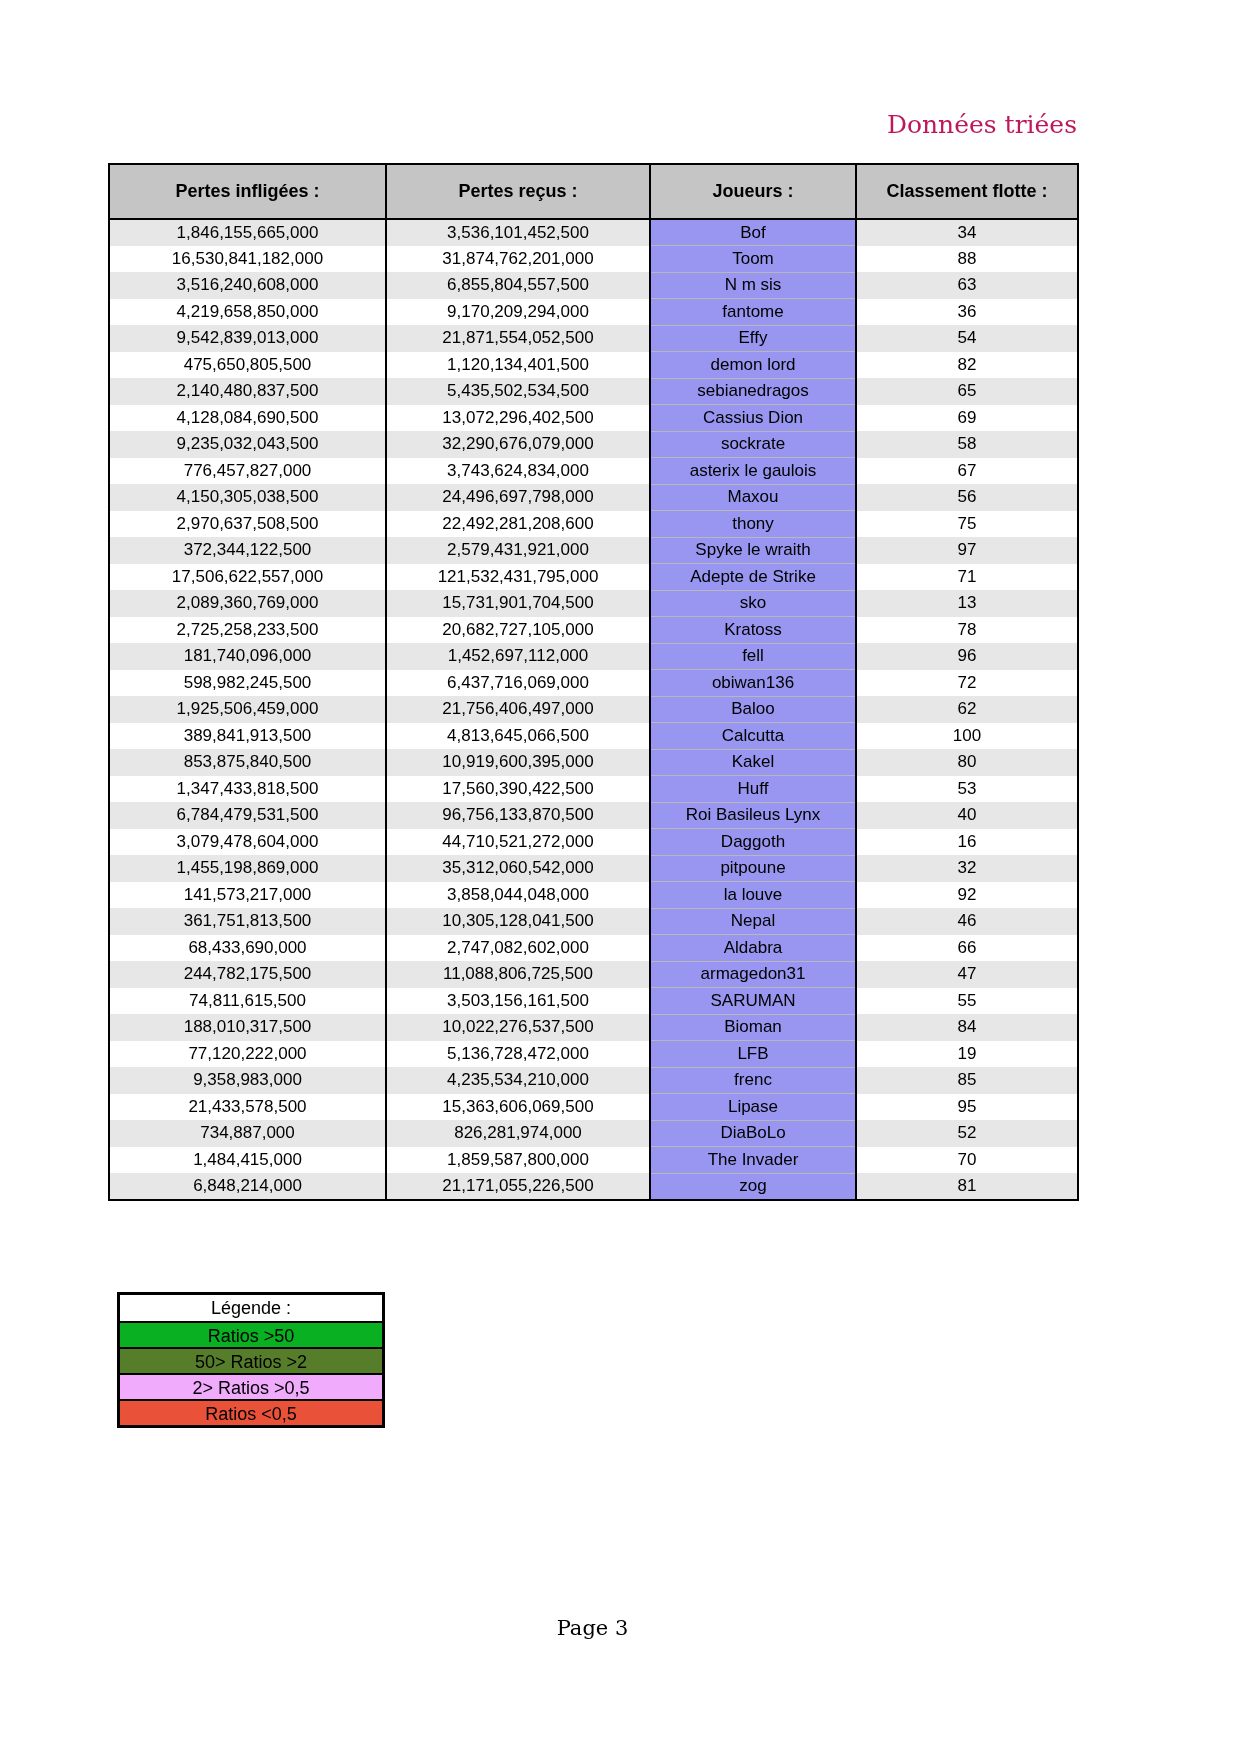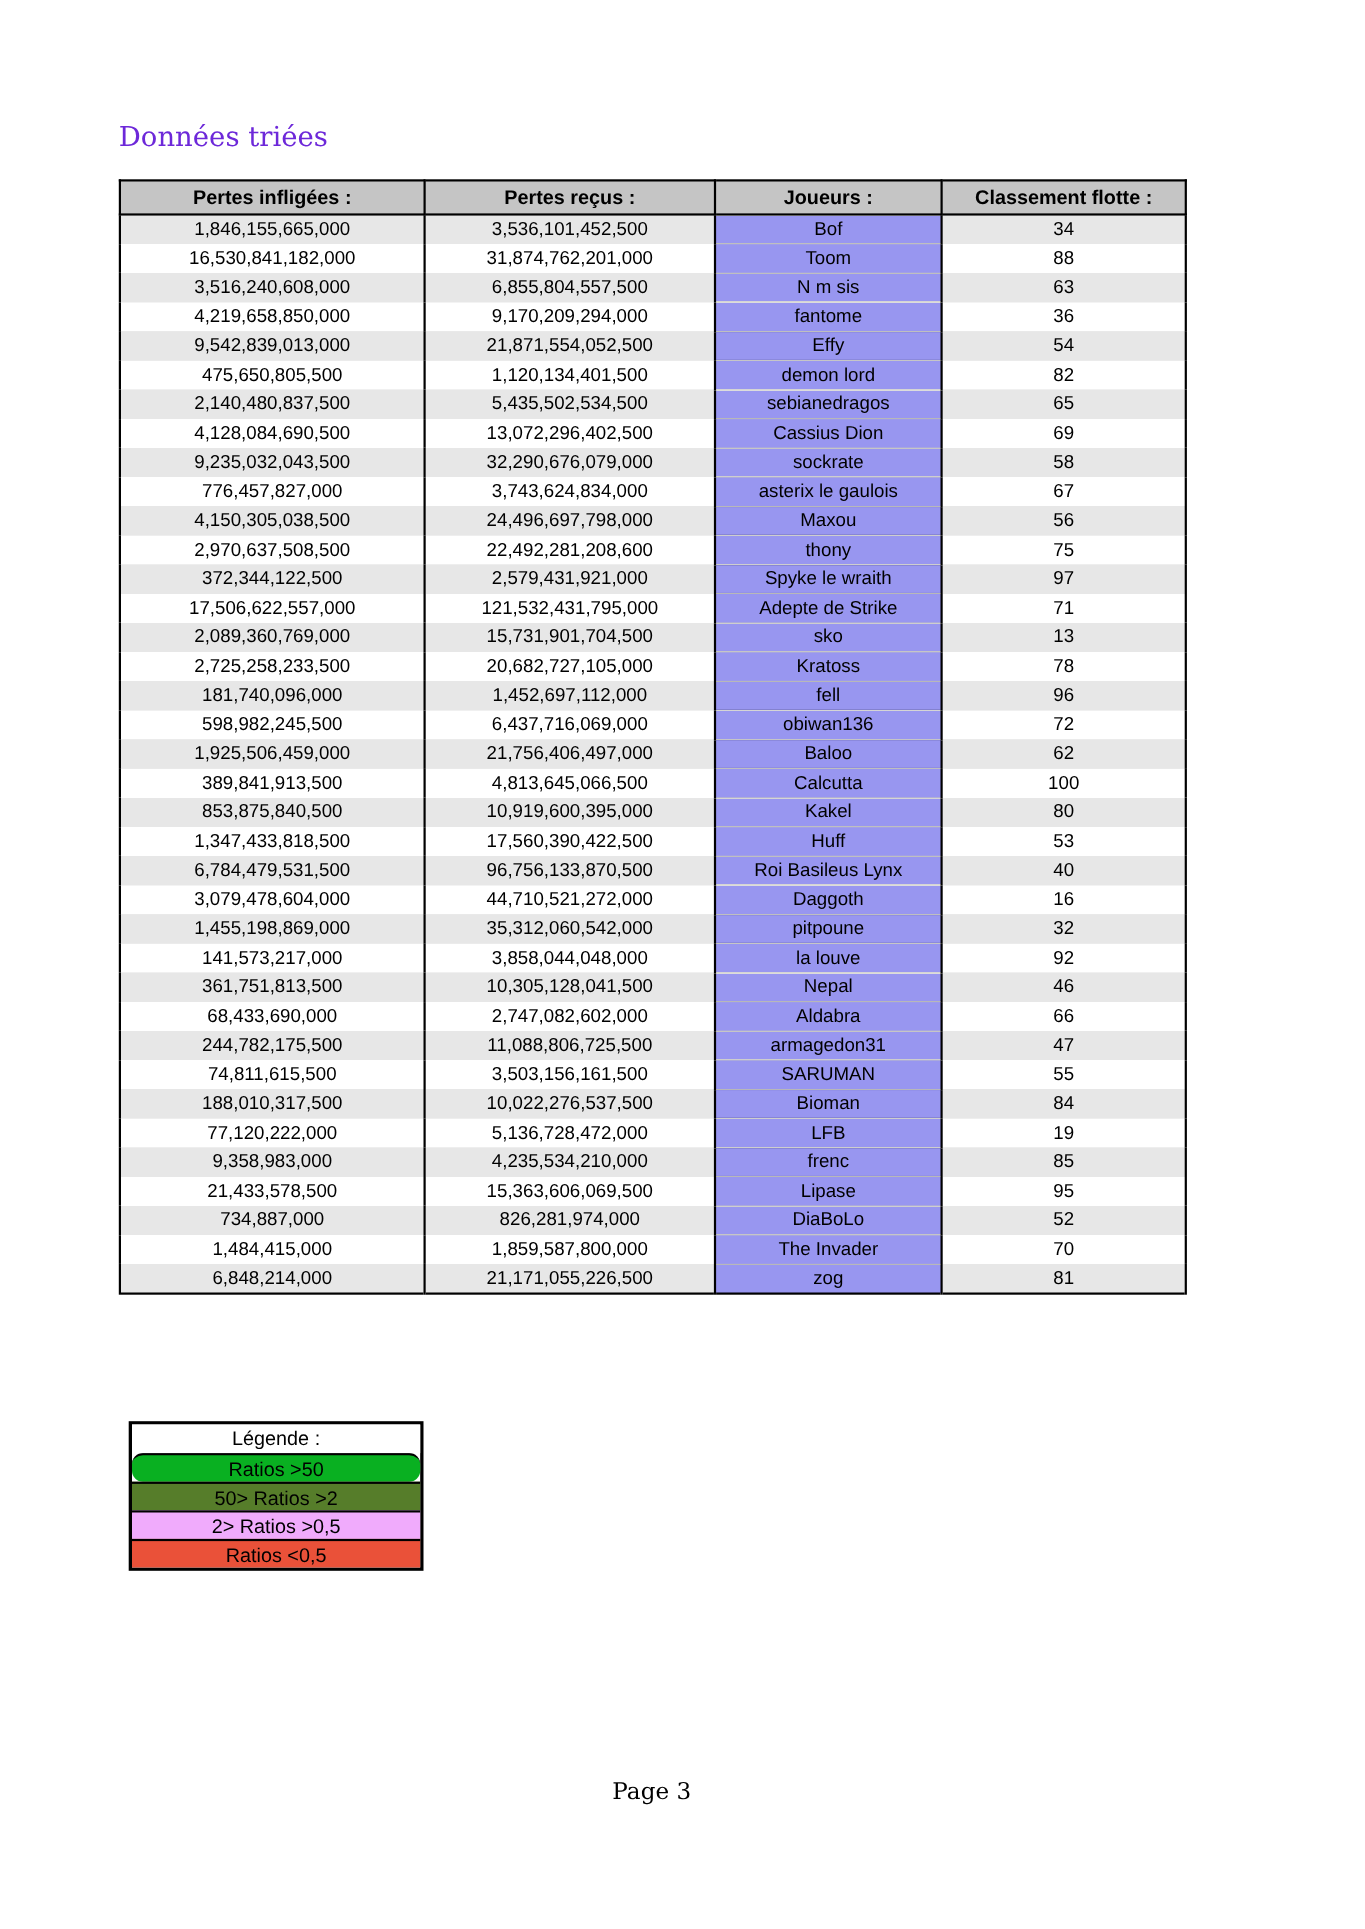--- a/index.html
+++ b/index.html
@@ -6,45 +6,45 @@
   html, body { background: #ffffff; }
   body {
     width: 1241px; height: 1754px;
     position: relative;
     font-family: "Liberation Sans", sans-serif;
     color: #000;
   }
   .page-title {
     position: absolute;
     top: 110px; left: 108px; width: 969px;
-    text-align: left;
+    text-align: right;
     font-family: "DejaVu Serif", serif;
     font-size: 25px;
-    color: #6d28d9;
+    color: #be185d;
   }
   table.data-table {
     position: absolute;
     left: 108px; top: 163px;
     width: 969px;
     border-collapse: collapse;
     table-layout: fixed;
     border: 2px solid #000;
   }
   .data-table col.c1 { width: 277px; }
   .data-table col.c2 { width: 264px; }
   .data-table col.c3 { width: 206px; }
   .data-table col.c4 { width: 222px; }
   .data-table th {
     background: #c5c5c5;
     border: 2px solid #000;
     font-weight: bold;
     font-size: 18px;
     height: 31px;
     text-align: center;
-    padding: 4px;
+    padding: 16px;
   }
   .data-table td {
     height: 26.5px;
     text-align: center;
     font-size: 17px;
     padding: 0 2px;
     border-left: 2px solid #000;
     border-right: 2px solid #000;
     overflow: hidden;
     white-space: nowrap;
@@ -321,19 +321,19 @@
         <td>6,848,214,000</td>
         <td>21,171,055,226,500</td>
         <td class="joueur">zog</td>
         <td>81</td>
       </tr>
     </tbody>
 </table>
 
 <div class="legend">
   <div class="legend-row legend-title">Légende :</div>
-<div class="legend-row" style="background: rgb(9, 176, 33); border-radius: 10px;">Ratios &gt;50</div>
+<div class="legend-row" style="background: rgb(9, 176, 33);">Ratios &gt;50</div>
     <div class="legend-row" style="background: rgb(86, 125, 42);">50&gt; Ratios &gt;2</div>
     <div class="legend-row" style="background: #f0abfc;">2&gt; Ratios &gt;0,5</div>
     <div class="legend-row" style="background: rgb(234, 81, 57);">Ratios &lt;0,5</div>
   </div>
 
 <div class="page-footer">Page 3</div>
 
 </body></html>

